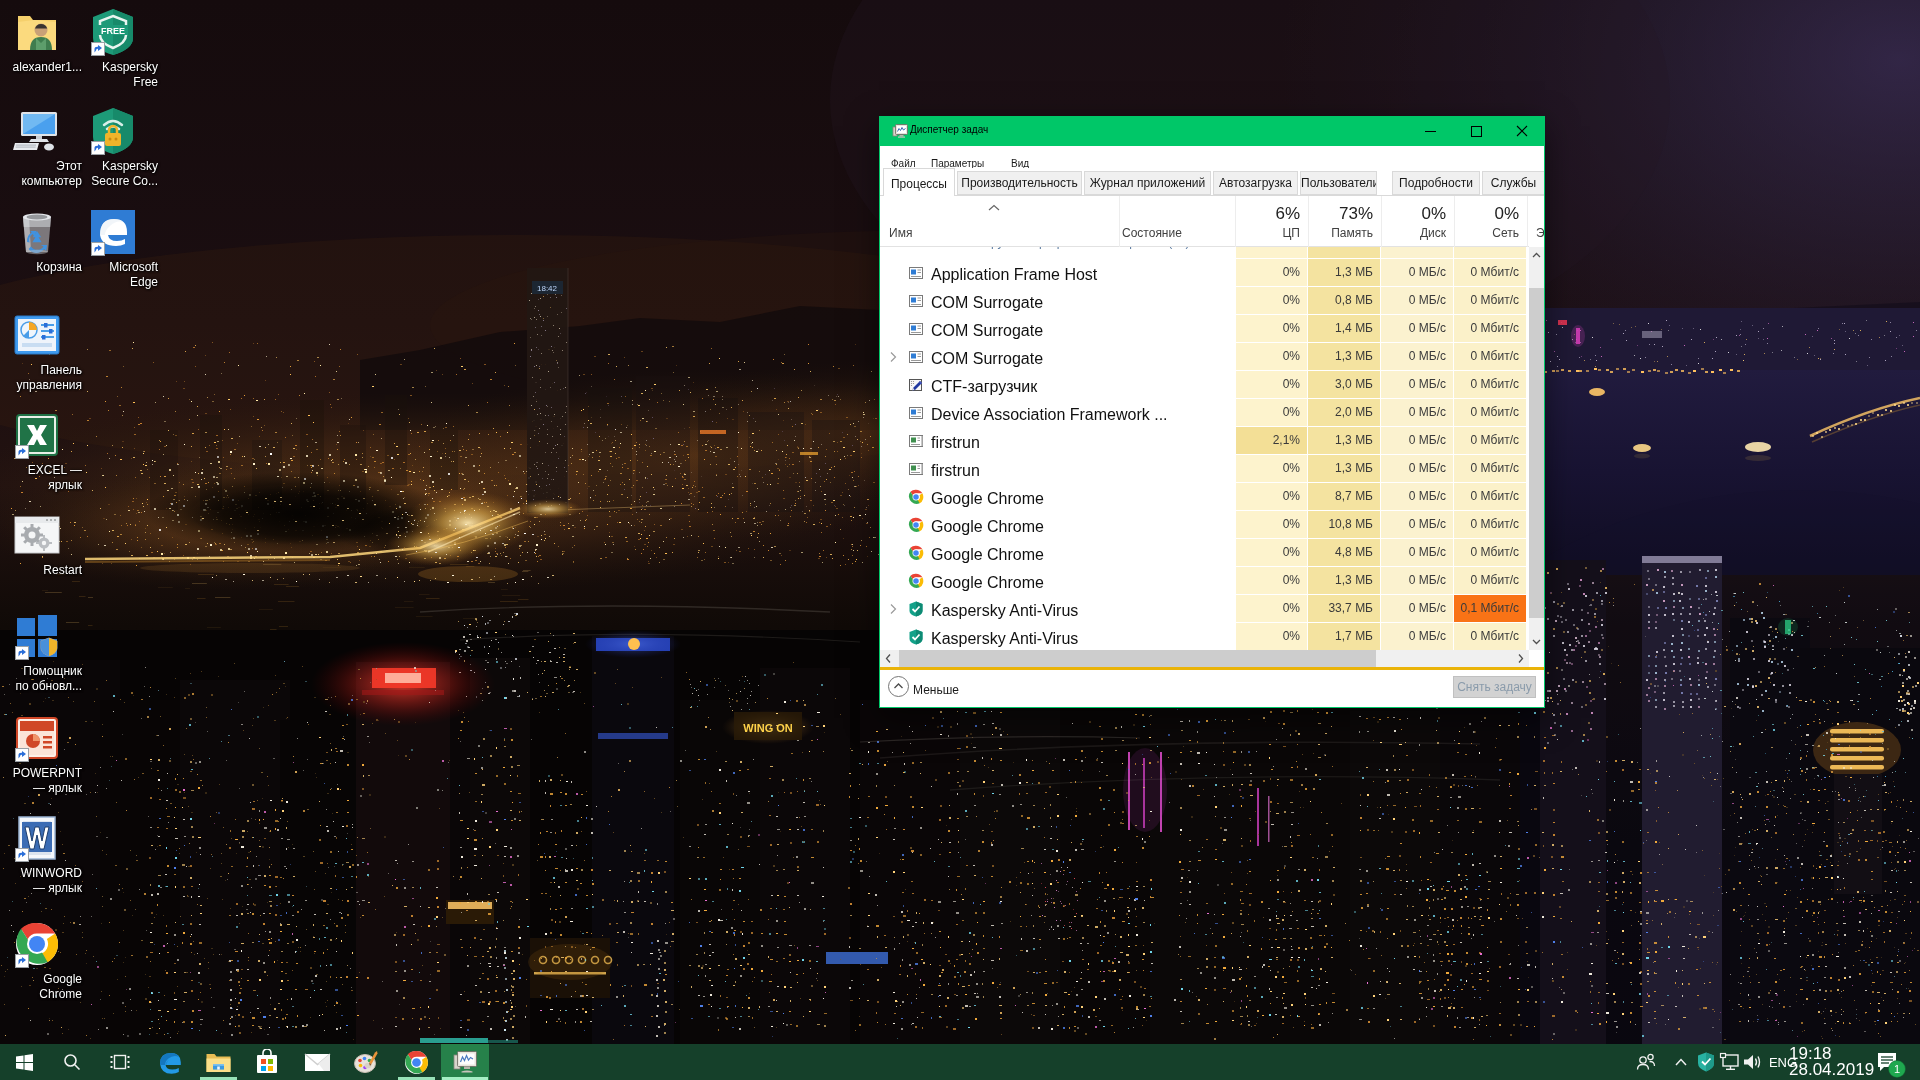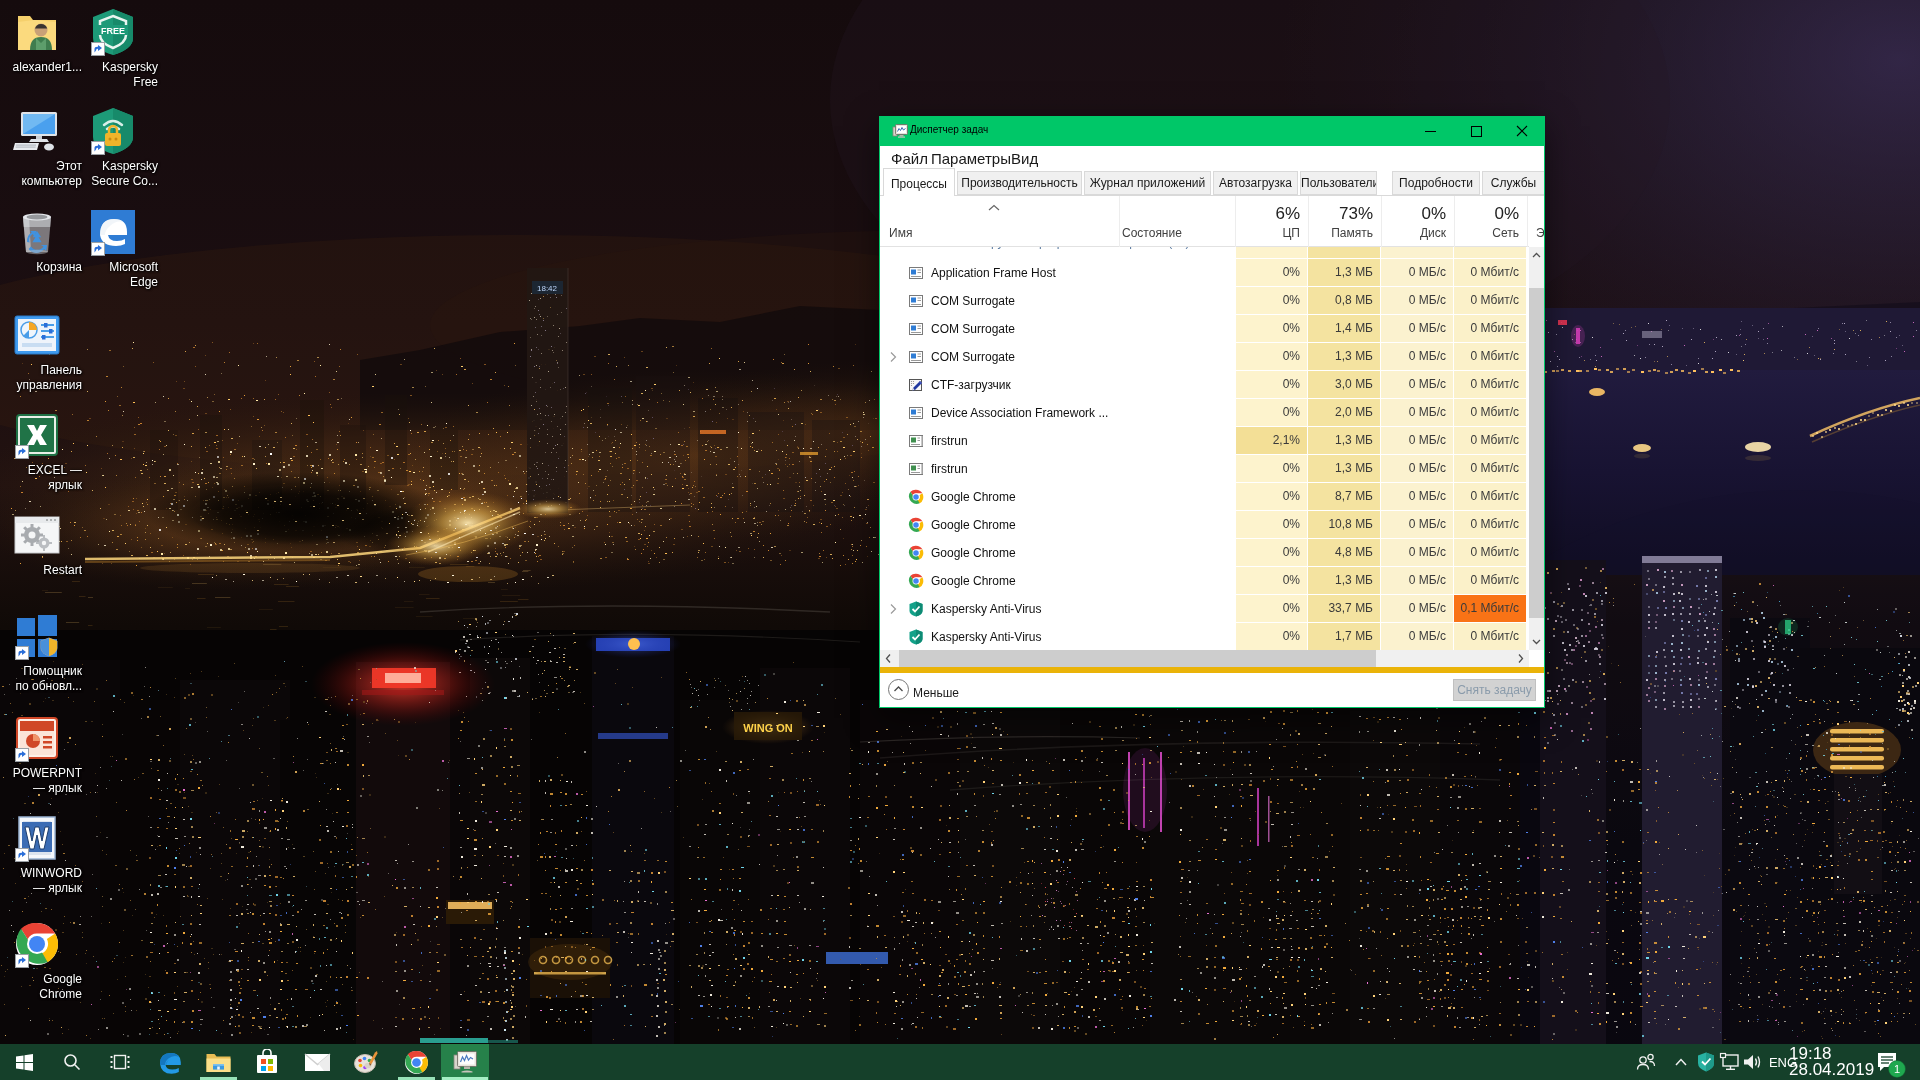--- a/index.html
+++ b/index.html
@@ -9,43 +9,43 @@
 .dico .ic{height:48px;display:flex;align-items:center;justify-content:center;position:relative}
 .dico .lbl{margin-top:4px;font-size:12px;line-height:15px;text-shadow:1px 1px 2px #000,0 0 3px #000}
 .sc{position:absolute;left:23px;bottom:0;width:14px;height:14px;background:#fff;border:1px solid #9aa0a6;display:flex;align-items:center;justify-content:center}
 .sc svg{display:block}
 
 #tm{position:absolute;left:879px;top:116px;width:666px;height:592px;background:#fff;box-shadow:0 10px 30px rgba(0,0,0,.5);font-size:12px;color:#000}
 #tm .tb{position:absolute;left:0;top:0;width:666px;height:30px;background:#00c768}
 #tm .tb .ttl{position:absolute;left:31px;top:8px;font-size:10px;color:#000}
 #tm .capbtn{position:absolute;top:0;width:46px;height:30px}
 #tm .menu{position:absolute;left:0;top:30px;width:666px;height:22px;background:#fff}
-#tm .menu span{position:absolute;top:4px;font-size:15px;color:#1a1a1a}
+#tm .menu span{position:absolute;top:12px;font-size:10px;color:#1a1a1a}
 #tm .tabs{position:absolute;left:0;top:52px;width:665px;height:28px;background:#fff;border-left:1px solid #00c768}
 #tm .tabs .t{position:absolute;background:#f0f0f0;border:1px solid #d9d9d9;height:24px;top:3px;font-size:12px;color:#1a1a1a;text-align:center;line-height:22px;white-space:nowrap;overflow:hidden}
 #tm .tabs .t.act{background:#fff;height:28px;top:0;line-height:30px;border-bottom:none;z-index:3}
 #tm .tabline{position:absolute;left:0;top:79px;width:665px;height:1px;background:#d9d9d9}
 #tm .hdr{position:absolute;left:1px;top:80px;width:649px;height:51px;background:#fff;border-bottom:1px solid #e2e2e2}
 #tm .hdr .csep{position:absolute;top:0;width:1px;height:51px;background:#ededed}
 #tm .hdr .lab{position:absolute;bottom:6px;font-size:12px;color:#404040}
 #tm .hdr .pct{position:absolute;top:8px;font-size:17px;color:#222;text-align:right}
 #tm .rows{position:absolute;left:1px;top:131px;width:649px;height:403px;overflow:hidden;background:#fff}
 #tm .row{position:absolute;left:0;width:649px;height:28px}
-#tm .row .nm{position:absolute;left:51px;top:7px;font-size:12px;color:#111;white-space:nowrap}
+#tm .row .nm{position:absolute;left:51px;top:7px;font-size:16px;color:#111;white-space:nowrap}
 #tm .row .exp{position:absolute;left:9px;top:8px}
 #tm .cell{position:absolute;top:0;height:27px;font-size:12px;color:#3a3a3a;text-align:right;line-height:27px;padding-right:7px}
 #tm .c1{left:356px;width:71px;background:#fdf3cd}
 #tm .c2{left:428px;width:72px;background:#f4e3a0}
 #tm .c3{left:501px;width:72px;background:#fbf2cf}
 #tm .c4{left:574px;width:72px;background:#fbf1c9}
 #tm .vsb{position:absolute;left:650px;top:131px;width:15px;height:403px;background:#f0f0f0}
 #tm .hsb{position:absolute;left:1px;top:534px;width:649px;height:17px;background:#f0f0f0}
 #tm .sbtn{position:absolute;color:#505050;font-size:10px;text-align:center}
 #tm .thumb{background:#cdcdcd;position:absolute}
-#tm .foot{position:absolute;left:1px;top:551px;width:664px;height:40px;background:#fff;border-top:6px solid #eab308}
+#tm .foot{position:absolute;left:1px;top:551px;width:664px;height:40px;background:#fff;border-top:3px solid #eab308}
 #tm .foot .less{position:absolute;left:33px;top:13px;font-size:12px;color:#1a1a1a}
 #tm .foot .circ{position:absolute;left:8px;top:6px;width:21px;height:21px;border:1px solid #767676;border-radius:50%;color:#4a4a4a}
 #tm .endb{position:absolute;left:573px;top:6px;width:83px;height:22px;background:#d2d2d2;border:1px solid #c0c0c0;color:#8a9bab;font-size:12px;text-align:center;line-height:20px}
 #tm .brd{position:absolute;background:#00c768}
 
 #bar{position:absolute;left:0;top:1044px;width:1920px;height:36px;background:#15402a}
 .tbtn{position:absolute;top:0;width:48px;height:36px;display:flex;align-items:center;justify-content:center}
 .uline{position:absolute;top:33px;height:3px;background:#98e2b8}
 .tico{position:absolute;top:0;height:36px;display:flex;align-items:center;justify-content:center}
 #clock{position:absolute;right:45px;top:2px;width:86px;text-align:left;color:#fff;font-size:17px;line-height:16px}

